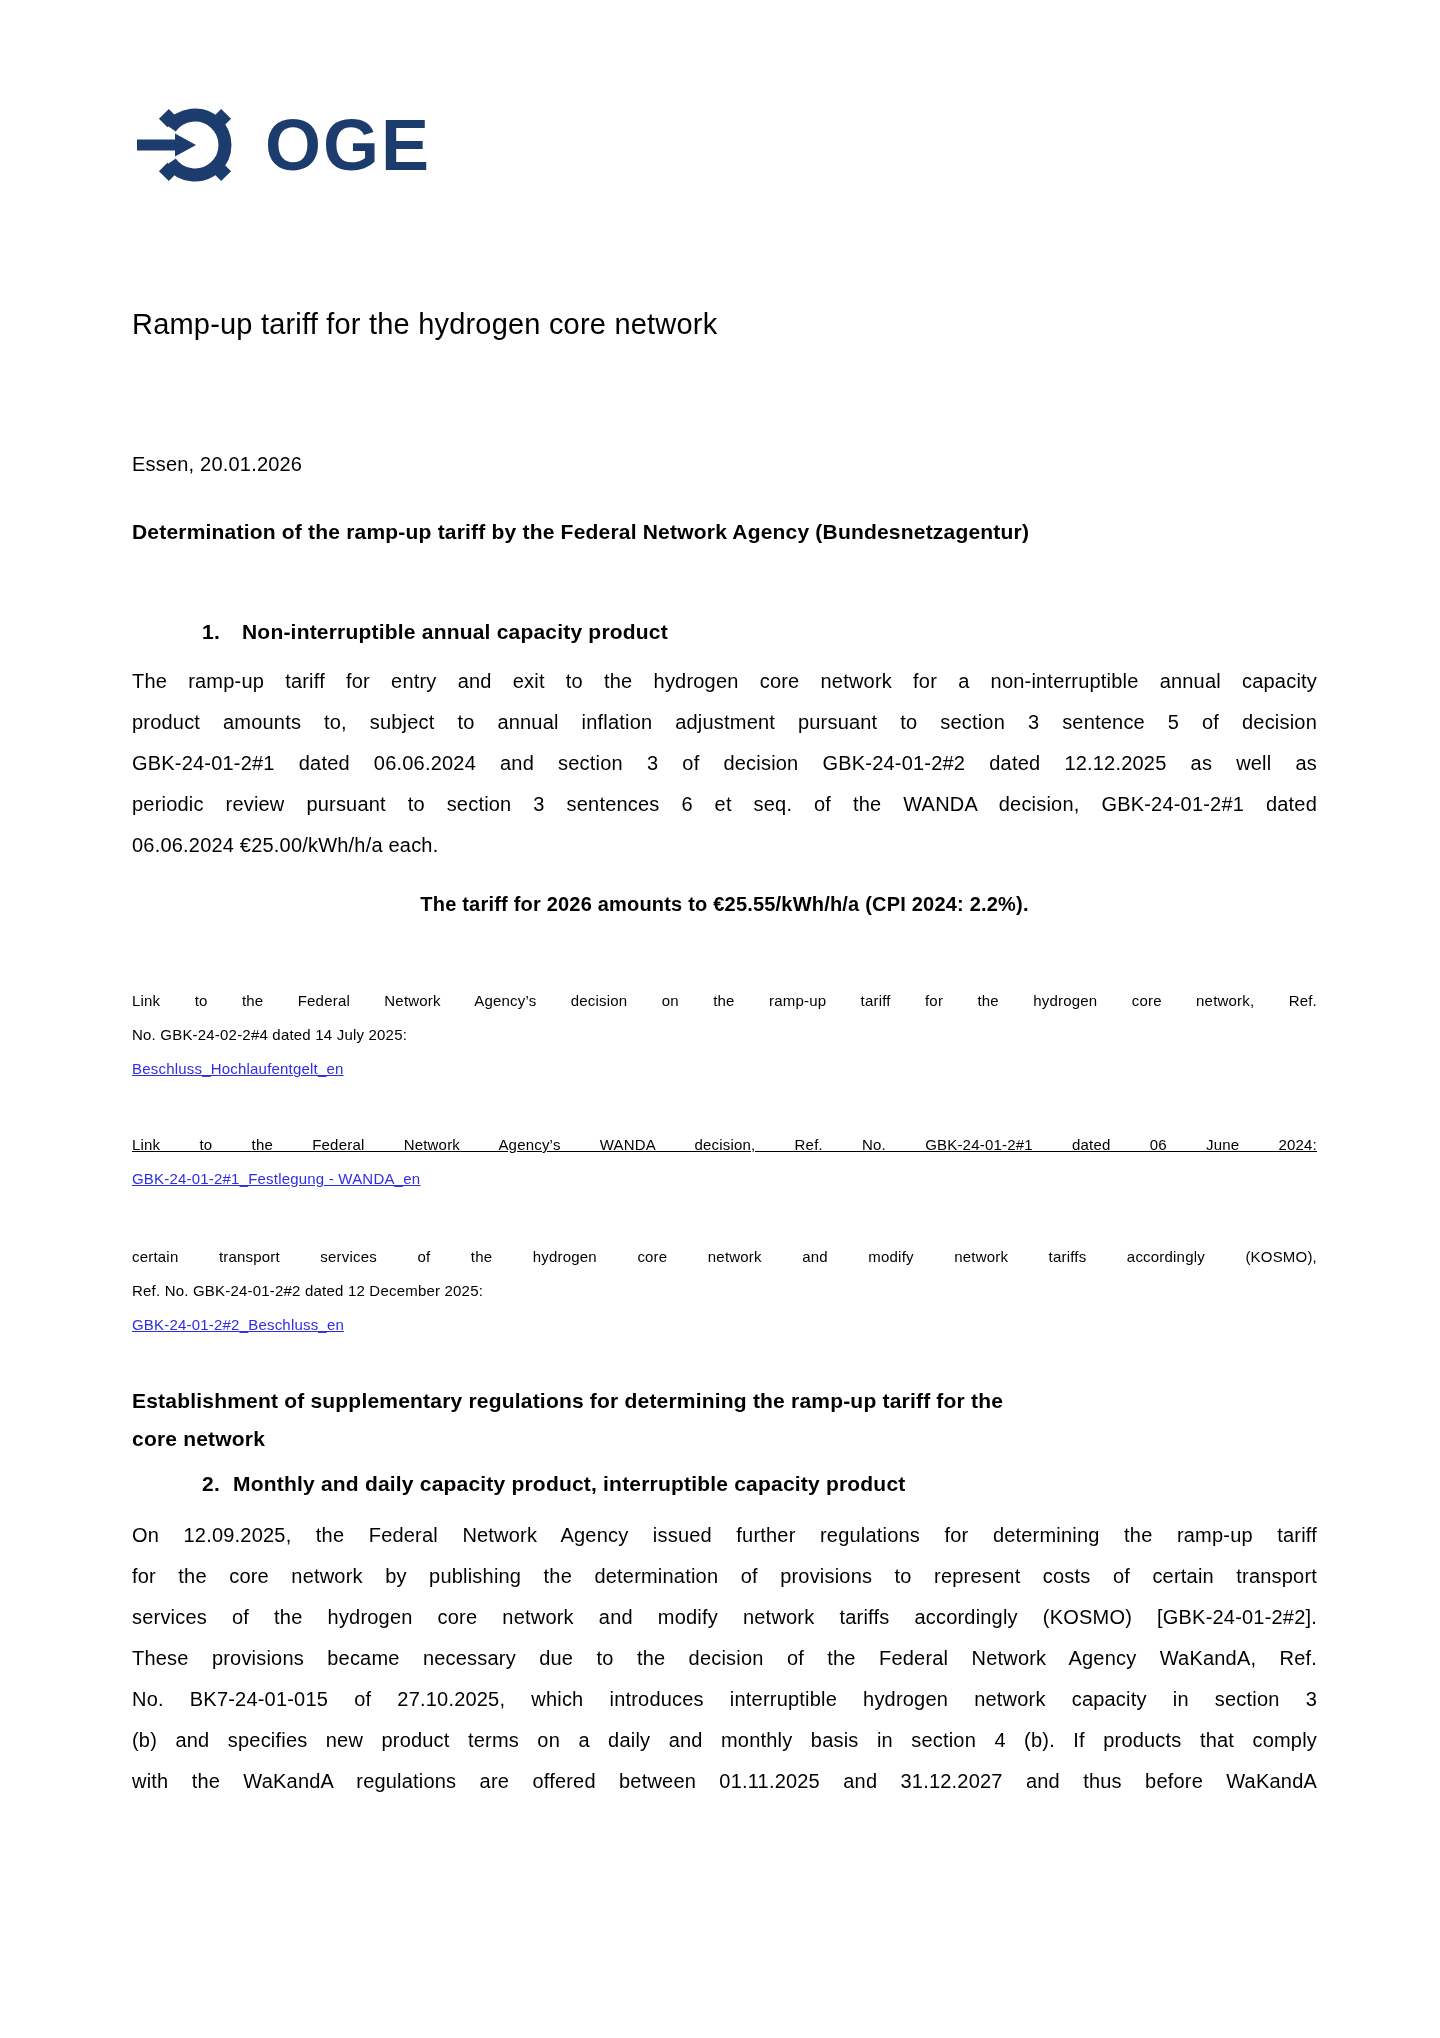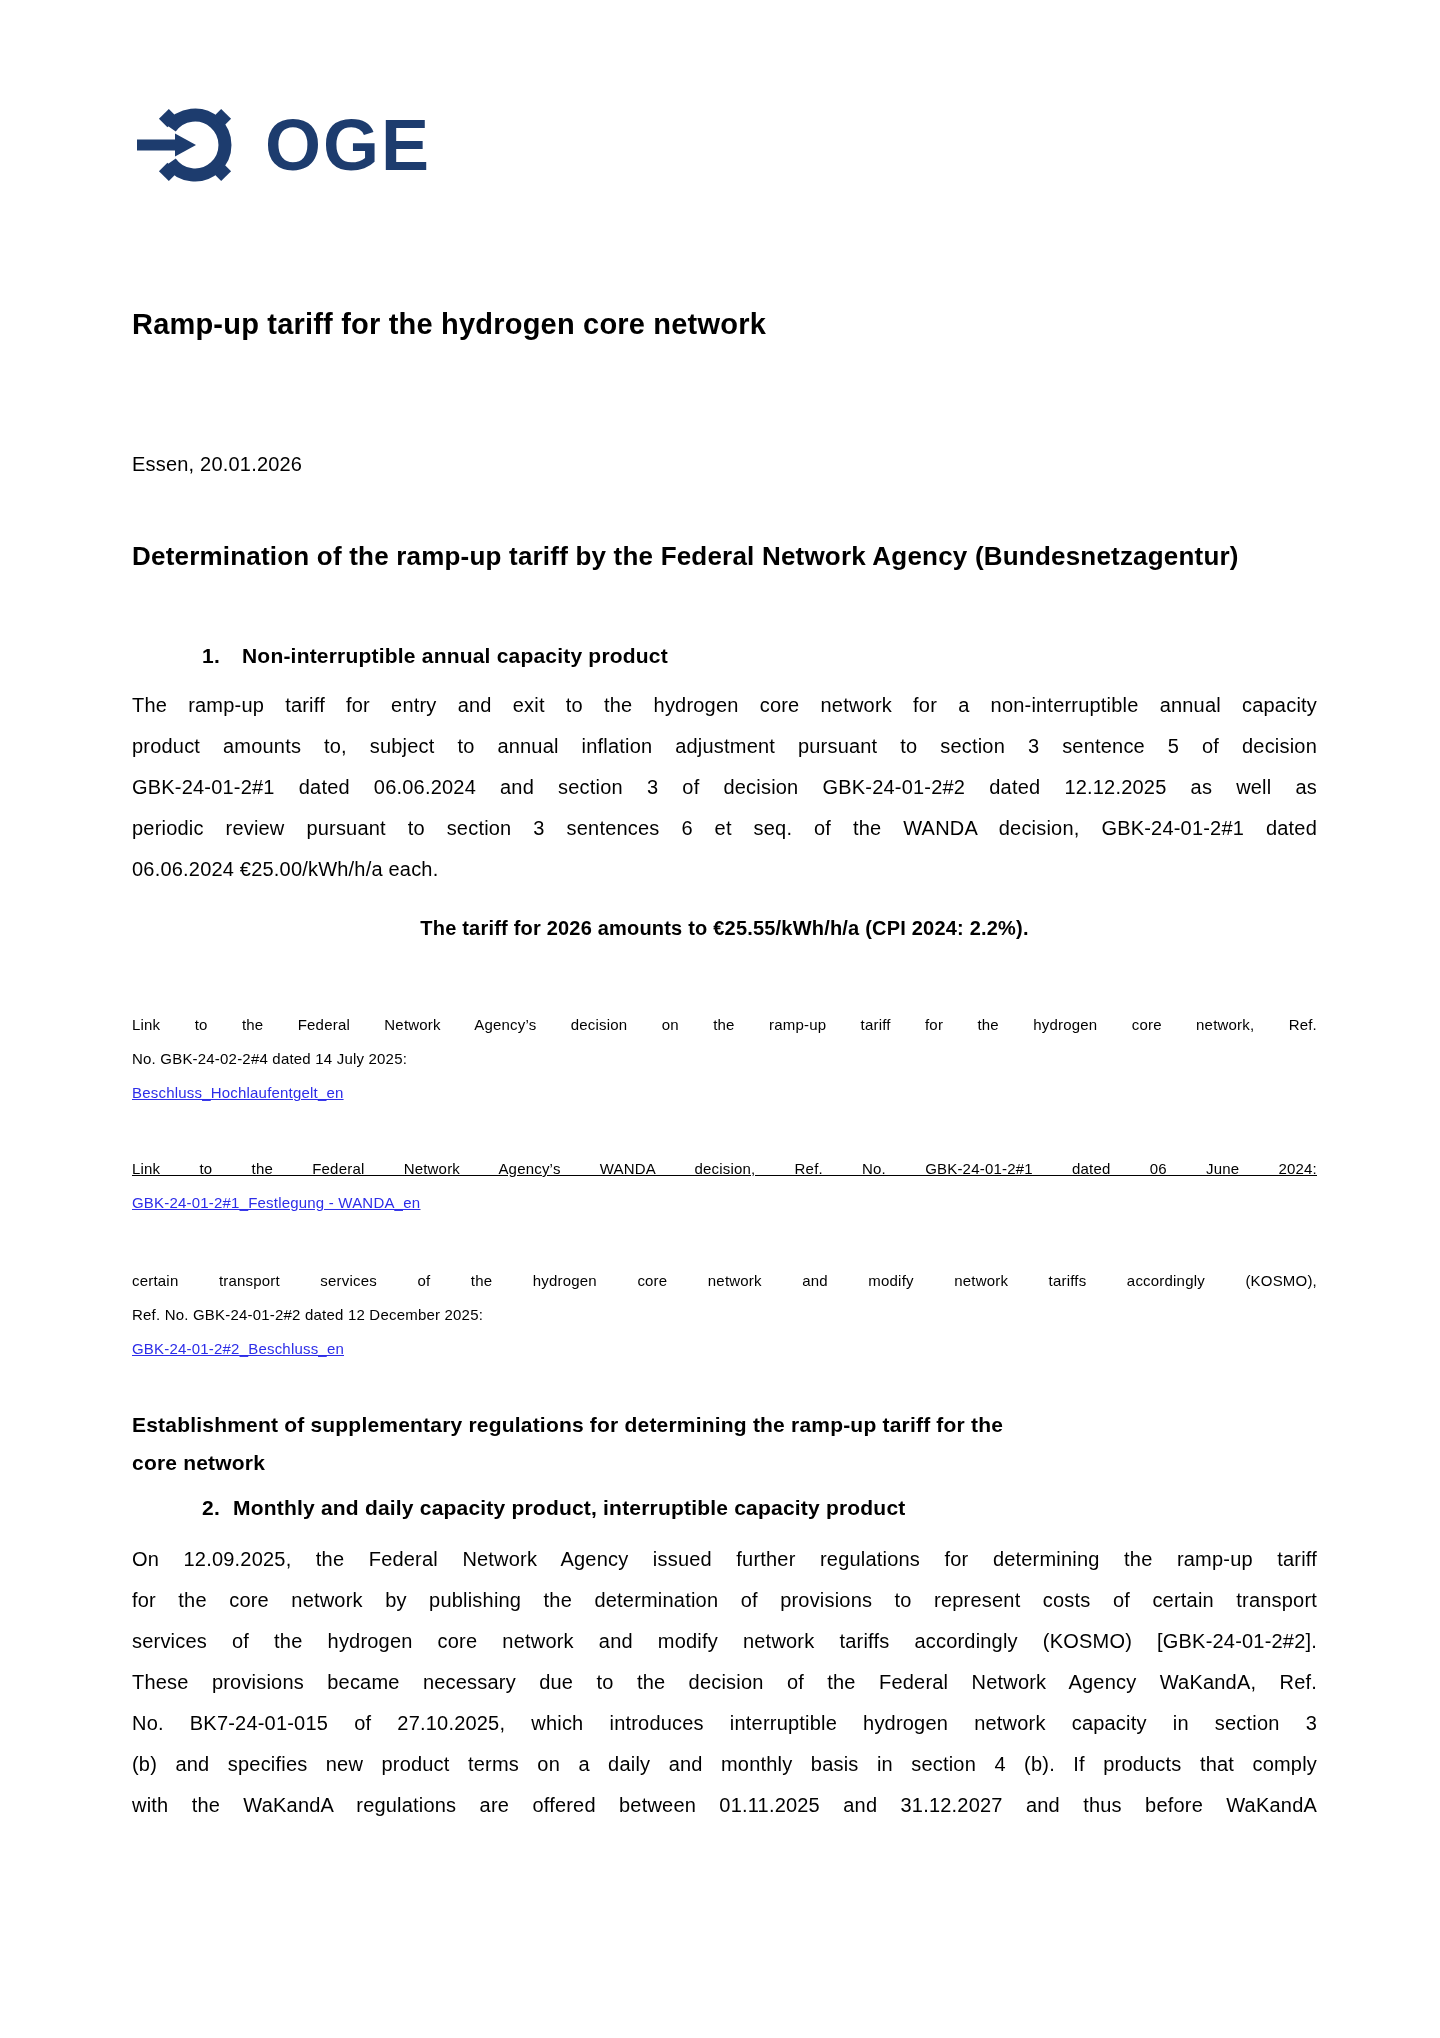--- a/index.html
+++ b/index.html
@@ -30,36 +30,36 @@
     font-size: 72px;
     font-weight: 700;
     letter-spacing: 2px;
     color: #1d3c6e;
     margin-left: 24px;
     line-height: 90px;
   }
   
   .title {
     font-size: 29px;
-    font-weight: 700;
+    font-weight: 400;
     line-height: 38px;
     margin-top: 115px;
     letter-spacing: 0.2px;
   }
   .dateline {
     font-size: 20px;
     line-height: 26px;
     margin-top: 108px;
     letter-spacing: 0.2px;
   }
   .h-determination {
-    font-size: 26px;
+    font-size: 21px;
     font-weight: 700;
     line-height: 30px;
-    margin-top: 64px;
+    margin-top: 40px;
     letter-spacing: 0.2px;
   }
   .section-heading {
     font-size: 21px;
     font-weight: 700;
     line-height: 30px;
     margin-top: 70px;
     padding-left: 70px;
     letter-spacing: 0.2px;
   }

